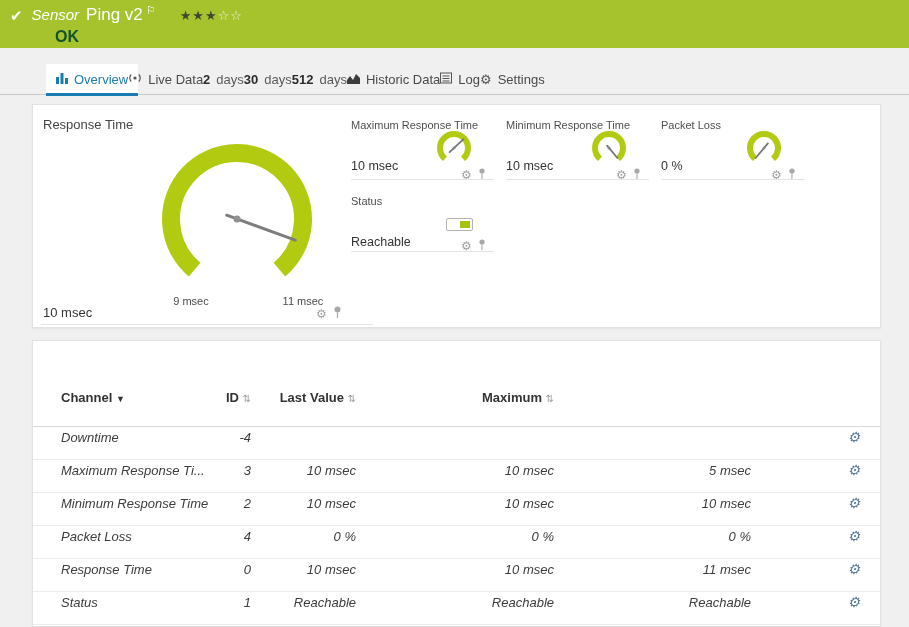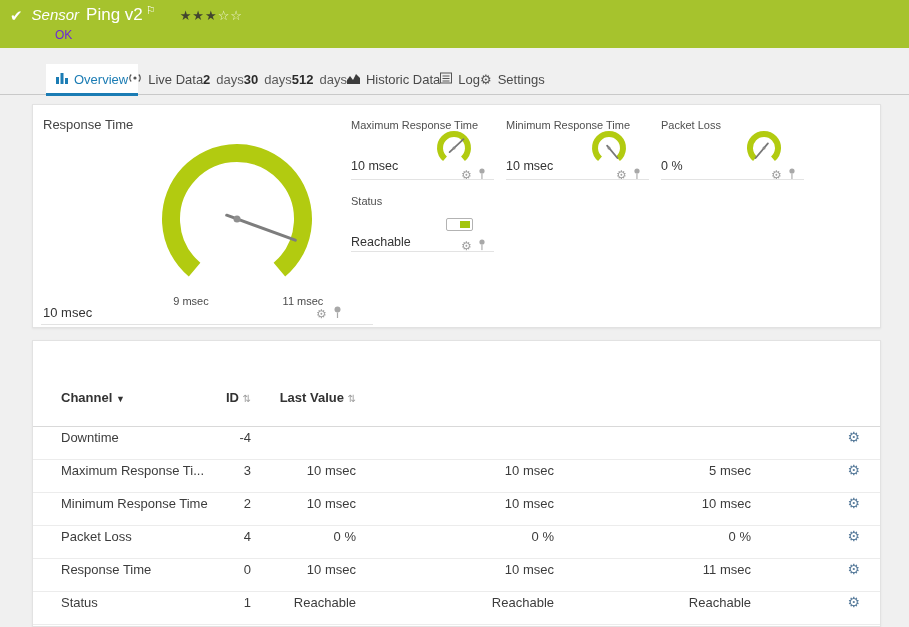--- a/index.html
+++ b/index.html
@@ -15,21 +15,21 @@
   
   .header { position: absolute; top: 0; left: 0; width: 909px; height: 48px; background: #a6c32d; }
   .hrow { position: absolute; top: 5px; left: 10px; display: flex; align-items: baseline; color: #fff; }
   .check-icon { font-size: 15px; margin-right: 9px; position: relative; top: 1px; }
   .kind { font-style: italic; font-size: 15px; }
   .title { font-weight: normal; font-size: 17px; margin-left: 7px; }
   .flag-icon { font-size: 11px; margin-left: 3px; position: relative; top: -6px; }
   .stars { margin-left: 24px; font-size: 13px; letter-spacing: 1px; }
   .stars .f { color: #42452f; }
   .stars .e { color: #eef3d2; }
-  .status-ok { position: absolute; top: 28px; left: 55px; font-size: 12px; font-weight: normal; color: #6d28d9; }
+  .status-ok { position: absolute; top: 28px; left: 55px; font-size: 16px; font-weight: bold; color: #14532d; }
 
   
   .tabbar { position: absolute; top: 64px; left: 0; width: 909px; height: 31px;
             border-bottom: 1px solid #c9c9c9; display: flex; align-items: center;
             padding-left: 56px; }
   .tab { position: relative; height: 31px; display: flex; align-items: center; gap: 6px;
          font-size: 13px; color: #4a4a4a; cursor: pointer; white-space: nowrap; }
   .tab.active { color: #1b7cb4; background: #fff; padding: 0 10px; margin: 0 -10px; }
   .tab.active::after { content: ""; position: absolute; left: 0; right: 0; bottom: -1px;
                        height: 3px; background: #1b7cb4; }
@@ -77,21 +77,21 @@
            grid-template-columns: 150px 40px 105px 198px 197px 1fr 40px;
            padding: 14px 20px 0 28px; font-size: 13px; font-weight: bold; color: #333;
            line-height: 15px; }
   .thead-border { position: absolute; left: 0; top: 85px; width: 100%; border-top: 1px solid #d9d9d9; }
   .th.right { text-align: right; }
   .sort-icon { font-size: 10px; color: #9a9a9a; font-weight: normal; cursor: pointer; }
   .sortd-icon { font-size: 9px; color: #333; cursor: pointer; }
   .tbody { position: absolute; left: 0; top: 86px; width: 100%; }
   .trow { display: grid; grid-template-columns: 150px 40px 105px 198px 197px 1fr 40px;
           align-items: center; height: 33px; padding: 0 20px 12px 28px;
-          border-bottom: 1px solid #ececec; font-size: 13px; color: #3c3c3c; }
+          border-bottom: 1px solid #ececec; font-size: 13px; color: #3c3c3c; font-style: italic; }
   .td.right { text-align: right; }
   .td.channel { white-space: nowrap; overflow: hidden; }
   .wrench { text-align: right; }
   .wrench-glyph { font-size: 14px; color: #5a7d9c; cursor: pointer; }
 </style>
 </head>
 <body>
 
 <div class="header">
   <div class="hrow">
@@ -266,20 +266,24 @@
       <span class="sortd-icon">▼</span>
     </div>
     <div class="th right">
       <span>ID</span>
       <span class="sort-icon">⇅</span>
     </div>
     <div class="th right">
       <span>Last Value</span>
       <span class="sort-icon">⇅</span>
     </div>
+    <div class="th right">
+      <span>Maximum</span>
+      <span class="sort-icon">⇅</span>
+    </div>
     <div></div>
       <div></div>
   </div>
   <div class="thead-border"></div>
 
   <div class="tbody">
 
     <div class="trow">
       <div class="td channel">Downtime</div>
       <div class="td right">-4</div>

